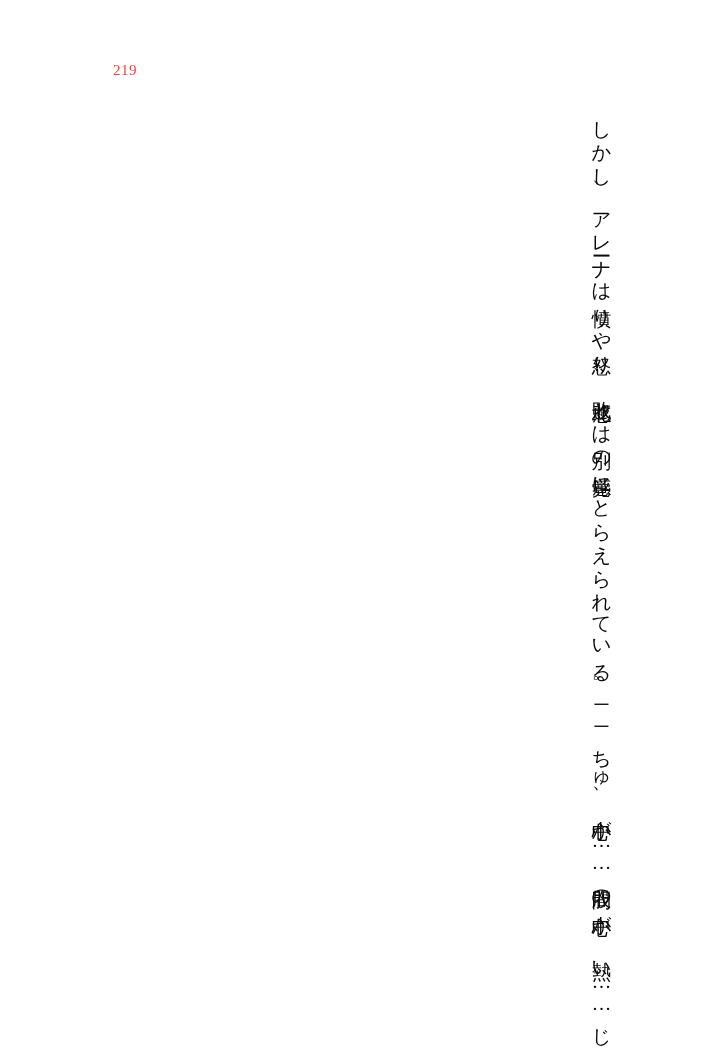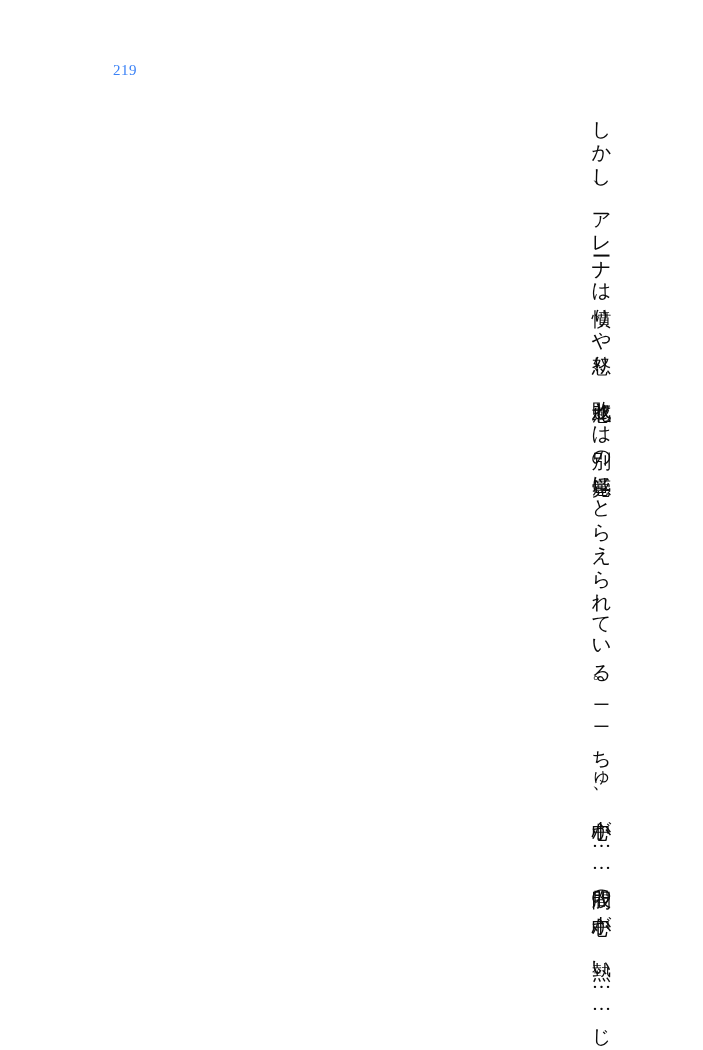--- a/index.html
+++ b/index.html
@@ -15,21 +15,21 @@
     width: 703px;
     height: 1050px;
     background: #ffffff;
     overflow: hidden;
   }
   #page-number {
     position: absolute;
     top: 62px;
     left: 113px;
     font-size: 15px;
-    color: #3b82f6;
+    color: #ef4444;
     letter-spacing: 0.5px;
     font-family: "Liberation Serif", "DejaVu Serif", serif;
   }
   
   #text-block {
     position: absolute;
     top: 108px;
     right: 92px;
     height: 860px;
     display: flex;

